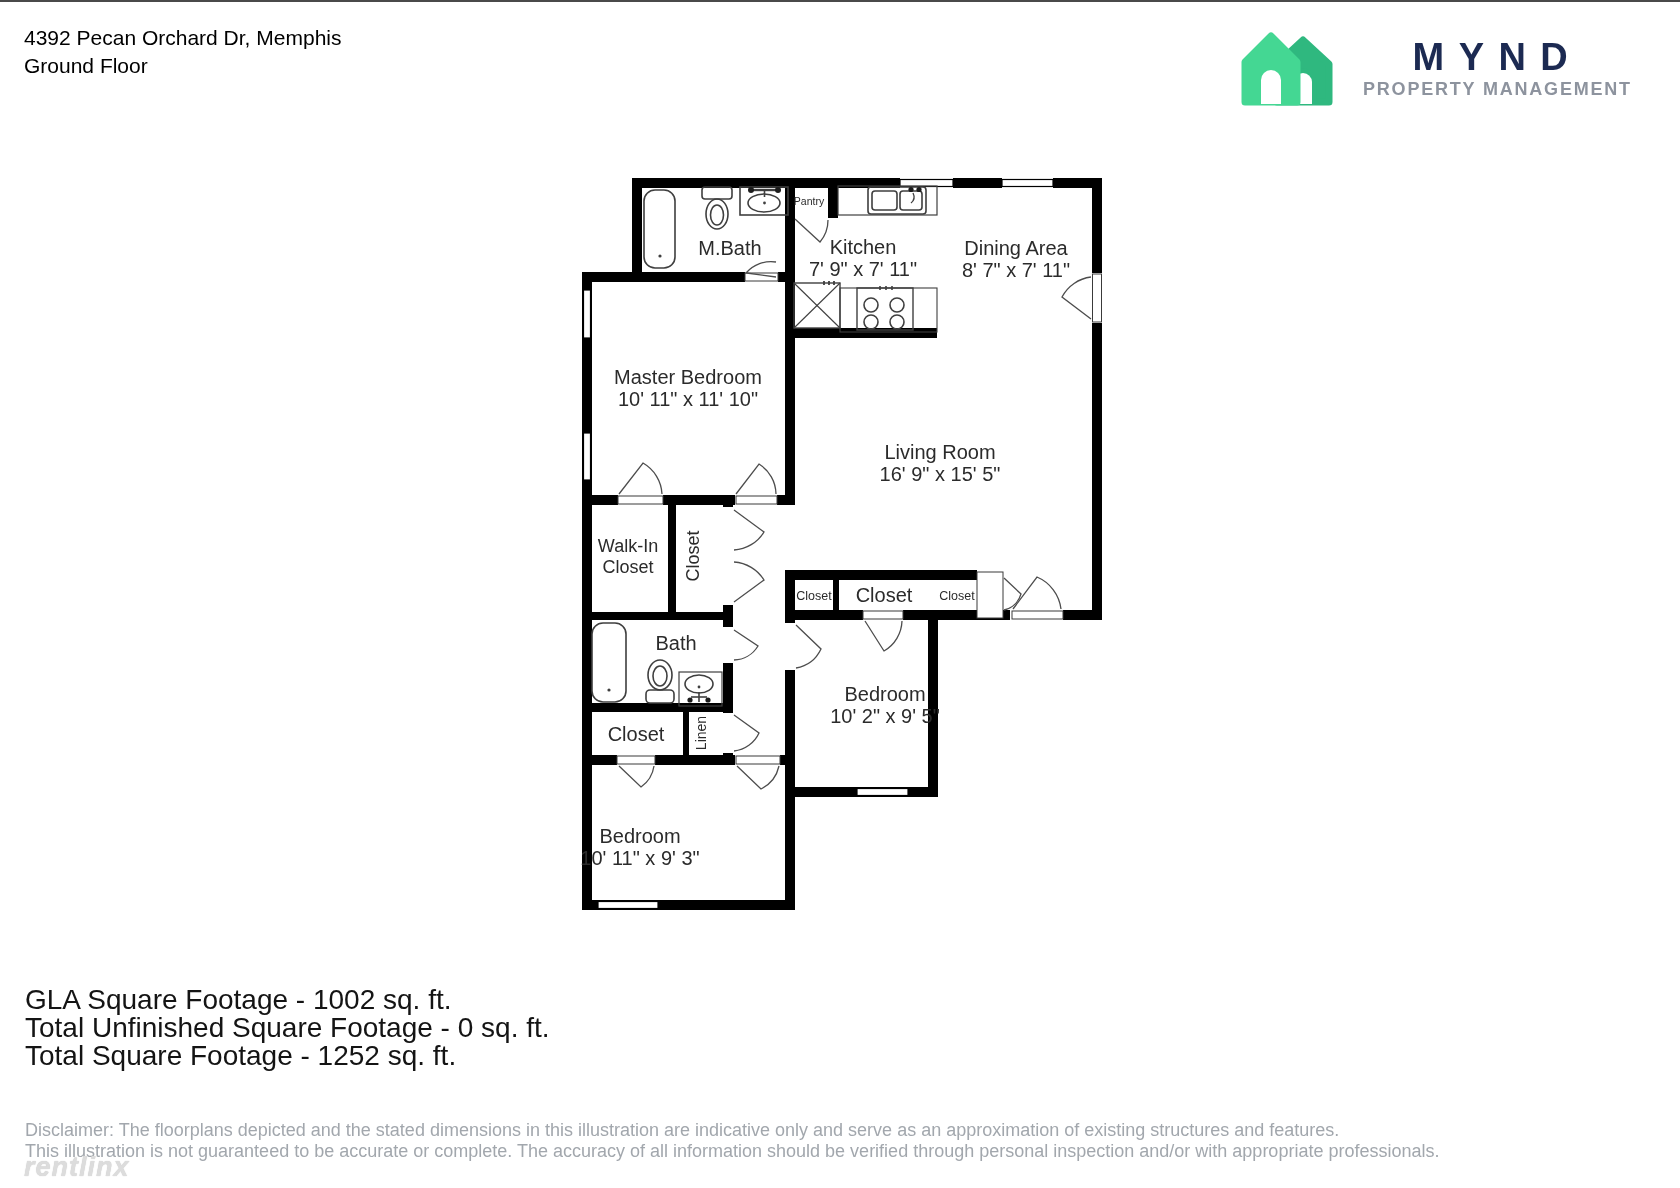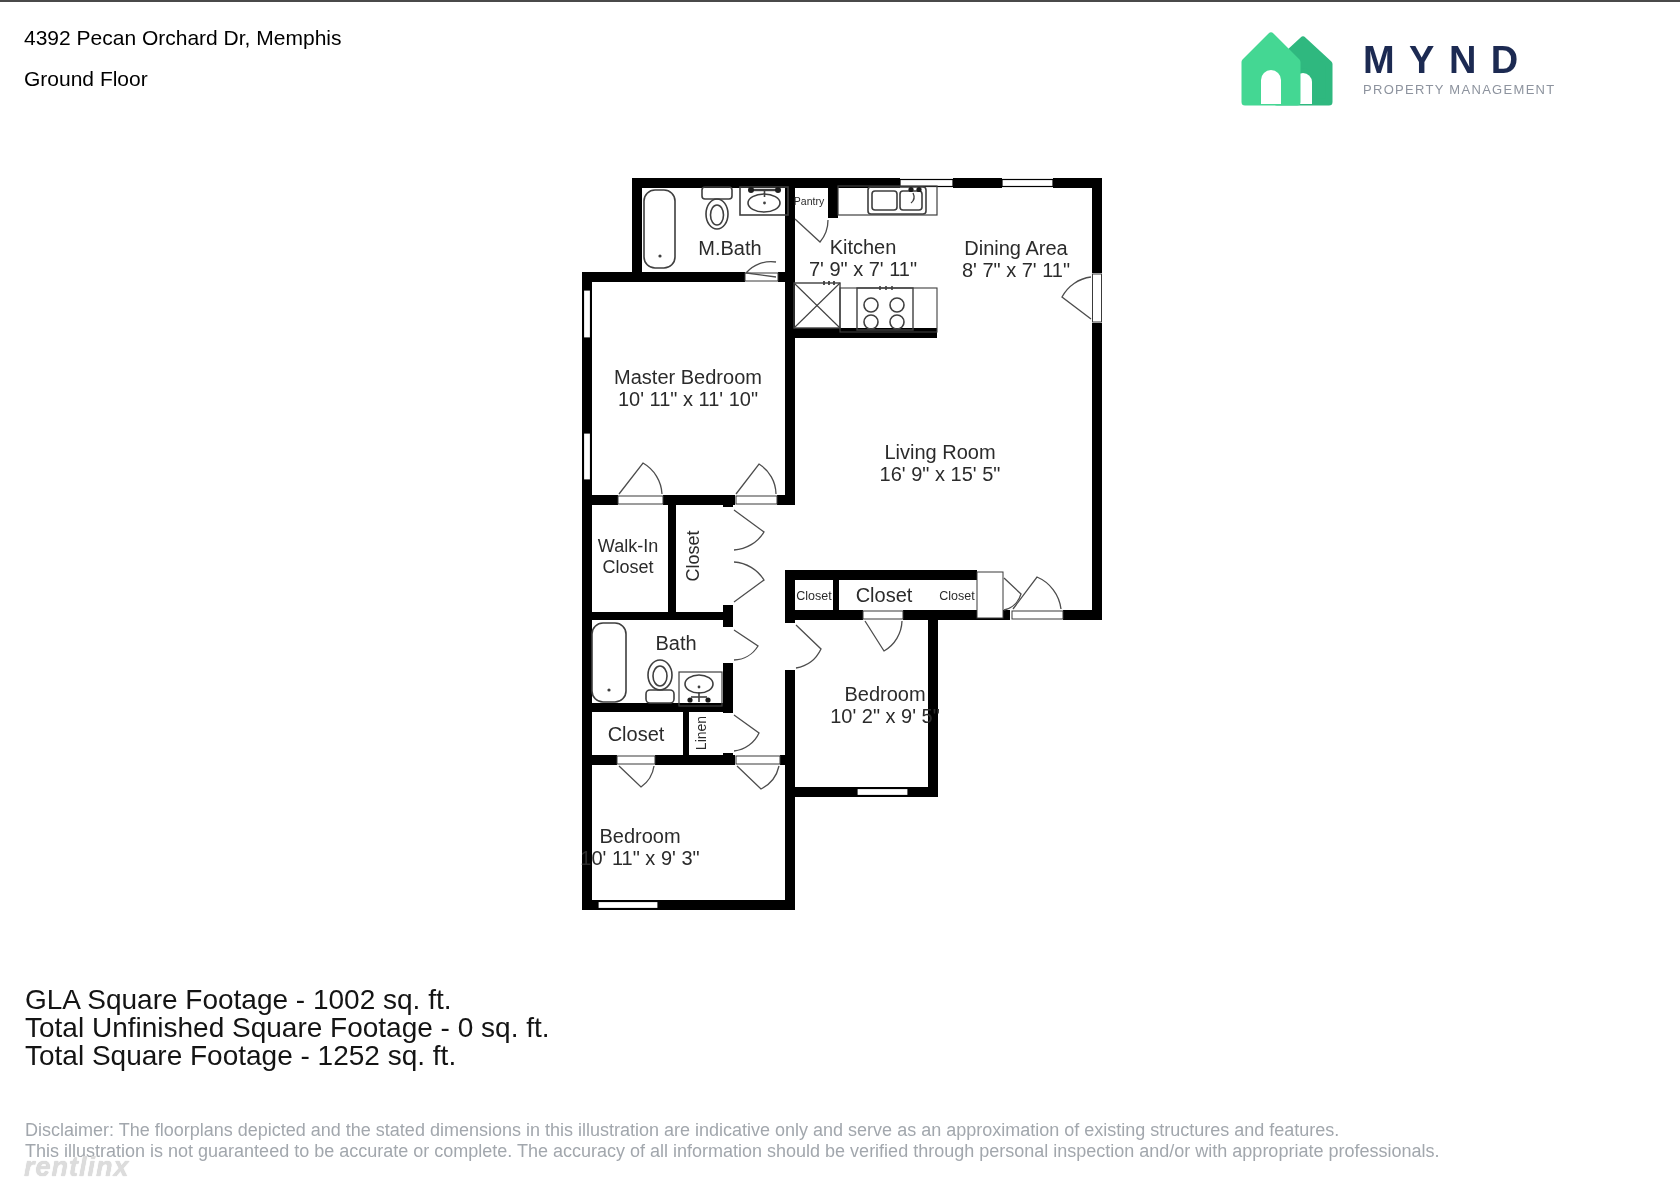--- a/index.html
+++ b/index.html
@@ -1,23 +1,23 @@
 <!DOCTYPE html>
 <html><head>
 <meta charset="utf-8">
 <style>
   html,body{margin:0;padding:0;background:#ffffff;}
   .page{position:relative;width:1680px;height:1188px;background:#fff;overflow:hidden;
         font-family:"Liberation Sans","DejaVu Sans",sans-serif;}
   .topline{position:absolute;top:0;left:0;width:1680px;height:2px;background:#4a4a4a;}
   .header{position:absolute;left:24px;top:24px;color:#000000;font-size:21px;line-height:28px;}
-  .header .floor{margin-top:13px;}
+  .header .floor{margin-top:0px;}
   .logo{position:absolute;left:1237px;top:28px;display:flex;align-items:center;gap:26px;}
-  .logo-text .brand{font-size:38px;font-weight:700;color:#1c2a52;letter-spacing:0.38em;line-height:38px;}
-  .logo-text .tagline{font-size:13px;color:#8d939e;letter-spacing:0.10em;margin-top:3px;font-weight:400;}
+  .logo-text .brand{font-size:38px;font-weight:700;color:#1c2a52;letter-spacing:0.38em;line-height:38px;text-align:center;}
+  .logo-text .tagline{font-size:18px;color:#8d939e;letter-spacing:0.10em;margin-top:3px;font-weight:700;}
   .plan{position:absolute;left:0;top:0;}
   .plan text{fill:#2b2b2b;font-family:"Liberation Sans","DejaVu Sans",sans-serif;}
   .room-name{font-size:20px;}
   .room-dims{font-size:20px;}
   .small-label{font-size:12.5px;}
   .tiny-label{font-size:10.5px;}
   .mid-label{font-size:18px;}
   .linen-label{font-size:14px;}
   .footer{position:absolute;left:25px;top:986px;color:#141414;font-size:28px;line-height:28px;}
   .disclaimer{position:absolute;left:25px;top:1120px;color:#a2a7ad;font-size:18px;line-height:21px;}

